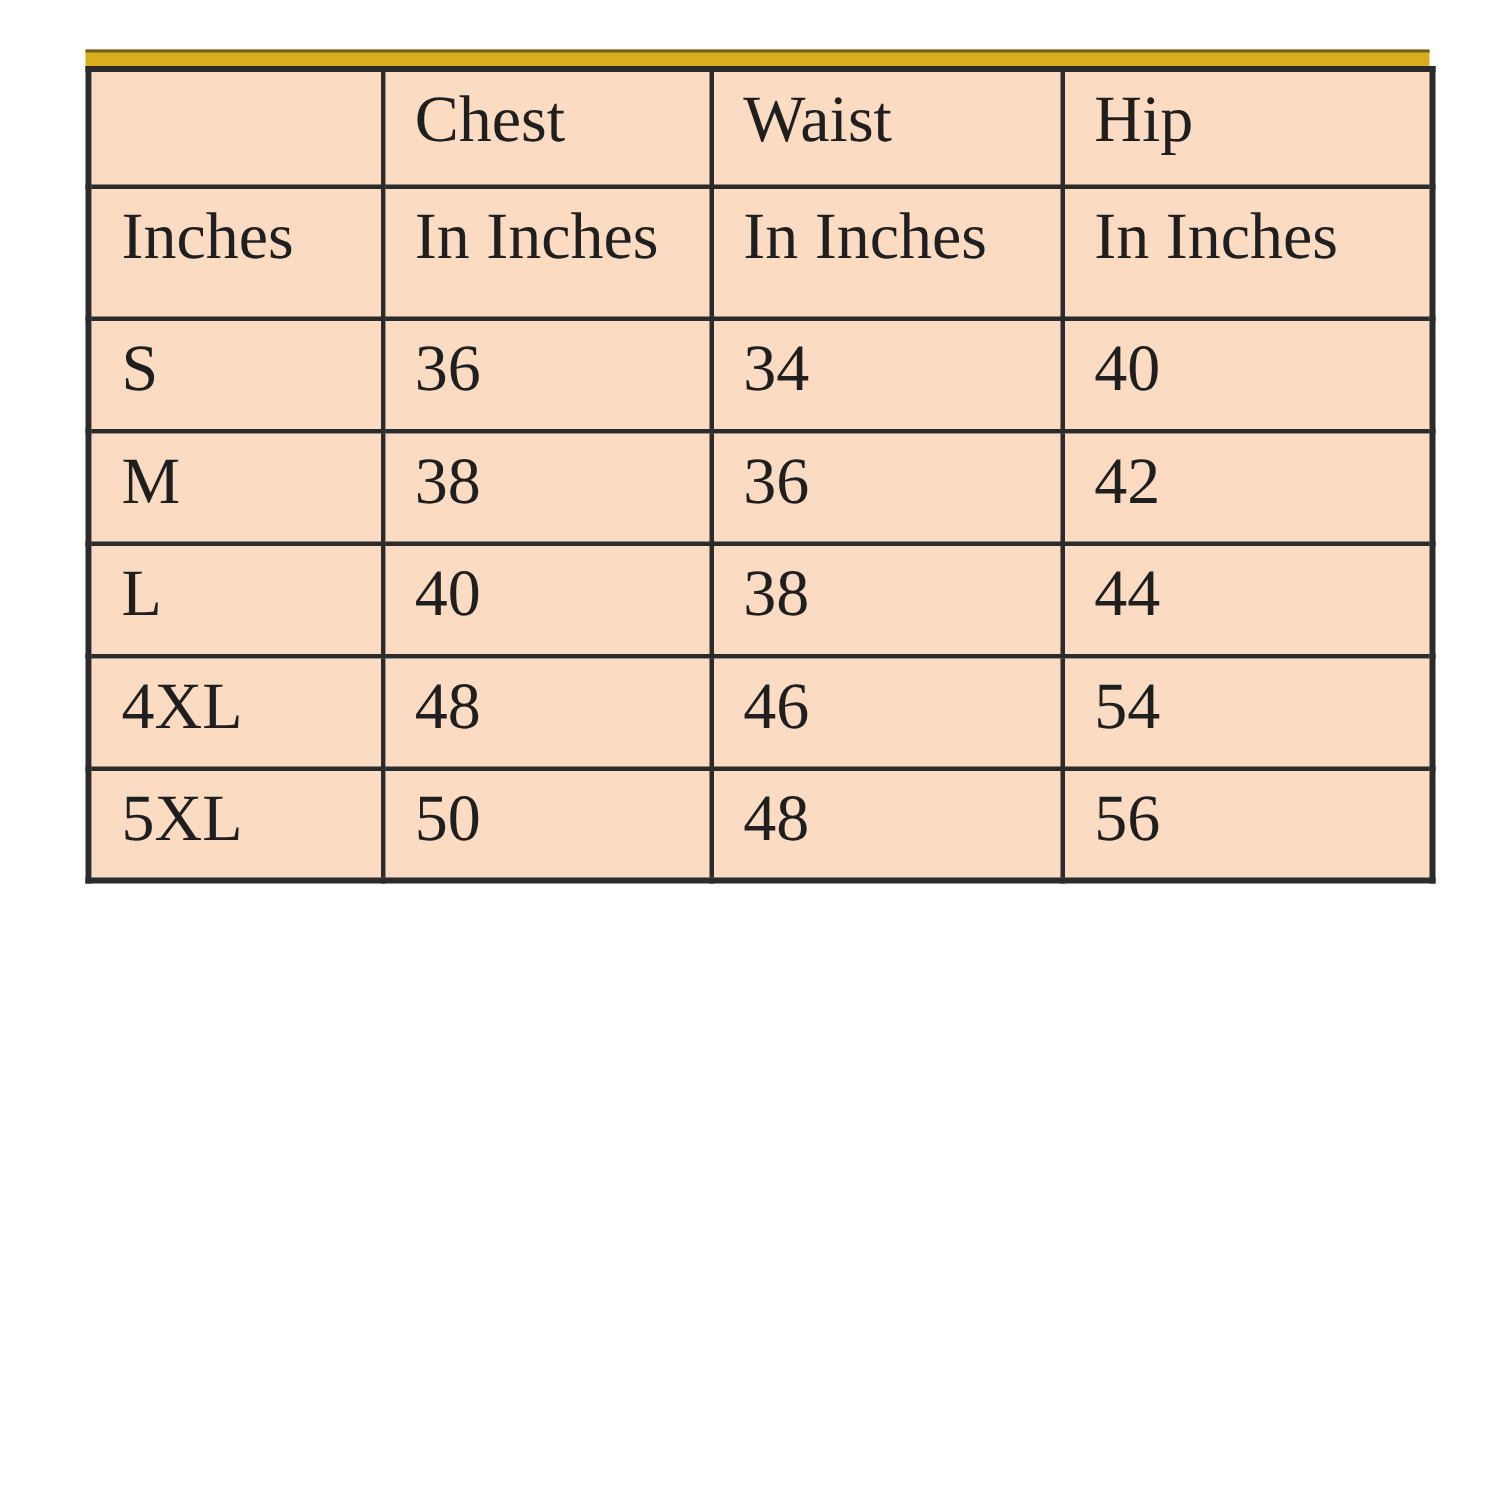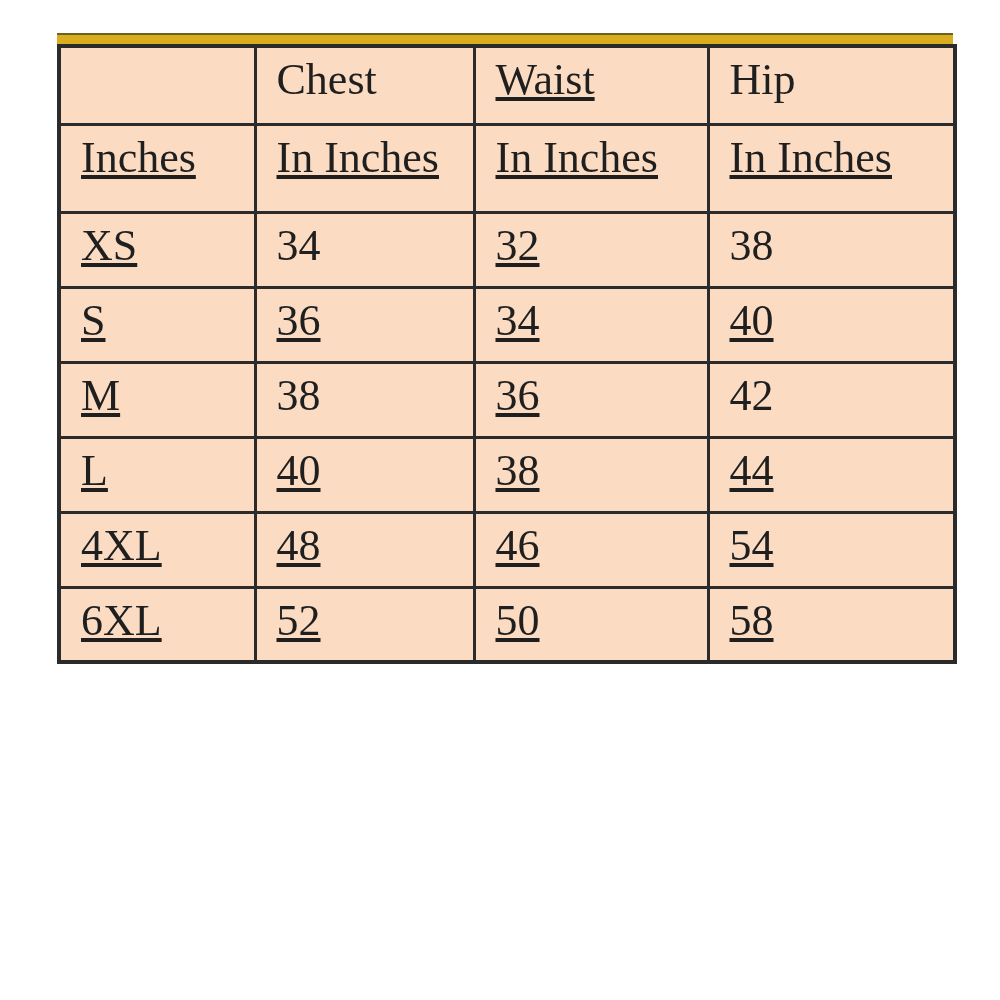--- a/index.html
+++ b/index.html
@@ -46,21 +46,21 @@
     line-height:1.15;
     background:var(--peach);
     overflow:hidden;
     white-space:nowrap;
   }
   table.size-chart{border:4px solid var(--border);}
   tr.row-h1{height:78px;}
   tr.row-h2{height:88px;}
   tr.row-data{height:75px;}
   td.c-white{background:var(--cellwhite);}
-  td.c-peach{background:var(--peach);text-decoration:underline;}
+  td.c-peach{background:var(--peach);}
 </style>
 </head>
 <body>
 
 <div class="stage">
   <div class="sheet">
     <div class="gold-bar"></div>
     <table class="size-chart">
       <colgroup>
         <col class="c0">
@@ -75,26 +75,20 @@
           <td class="c-peach">Waist</td>
           <td class="c-white">Hip</td>
         </tr>
         <tr class="row-h2">
           <td class="c-peach">Inches</td>
           <td class="c-peach">In Inches</td>
           <td class="c-peach">In Inches</td>
           <td class="c-peach">In Inches</td>
         </tr>
 
-      <tr class="row-data">
-            <td class="c-peach">XS</td>
-            <td class="c-white">34</td>
-            <td class="c-peach">32</td>
-            <td class="c-white">38</td>
-          </tr>
           <tr class="row-data">
             <td class="c-peach">S</td>
             <td class="c-peach">36</td>
             <td class="c-peach">34</td>
             <td class="c-peach">40</td>
           </tr>
           <tr class="row-data">
             <td class="c-peach">M</td>
             <td class="c-white">38</td>
             <td class="c-peach">36</td>
@@ -106,21 +100,21 @@
             <td class="c-peach">38</td>
             <td class="c-peach">44</td>
           </tr>
           <tr class="row-data">
             <td class="c-peach">4XL</td>
             <td class="c-peach">48</td>
             <td class="c-peach">46</td>
             <td class="c-peach">54</td>
           </tr>
           <tr class="row-data">
-            <td class="c-peach">6XL</td>
-            <td class="c-peach">52</td>
-            <td class="c-peach">50</td>
-            <td class="c-peach">58</td>
+            <td class="c-peach">5XL</td>
+            <td class="c-white">50</td>
+            <td class="c-peach">48</td>
+            <td class="c-white">56</td>
           </tr>
         </tbody>
     </table>
   </div>
 </div>
 
 </body></html>

